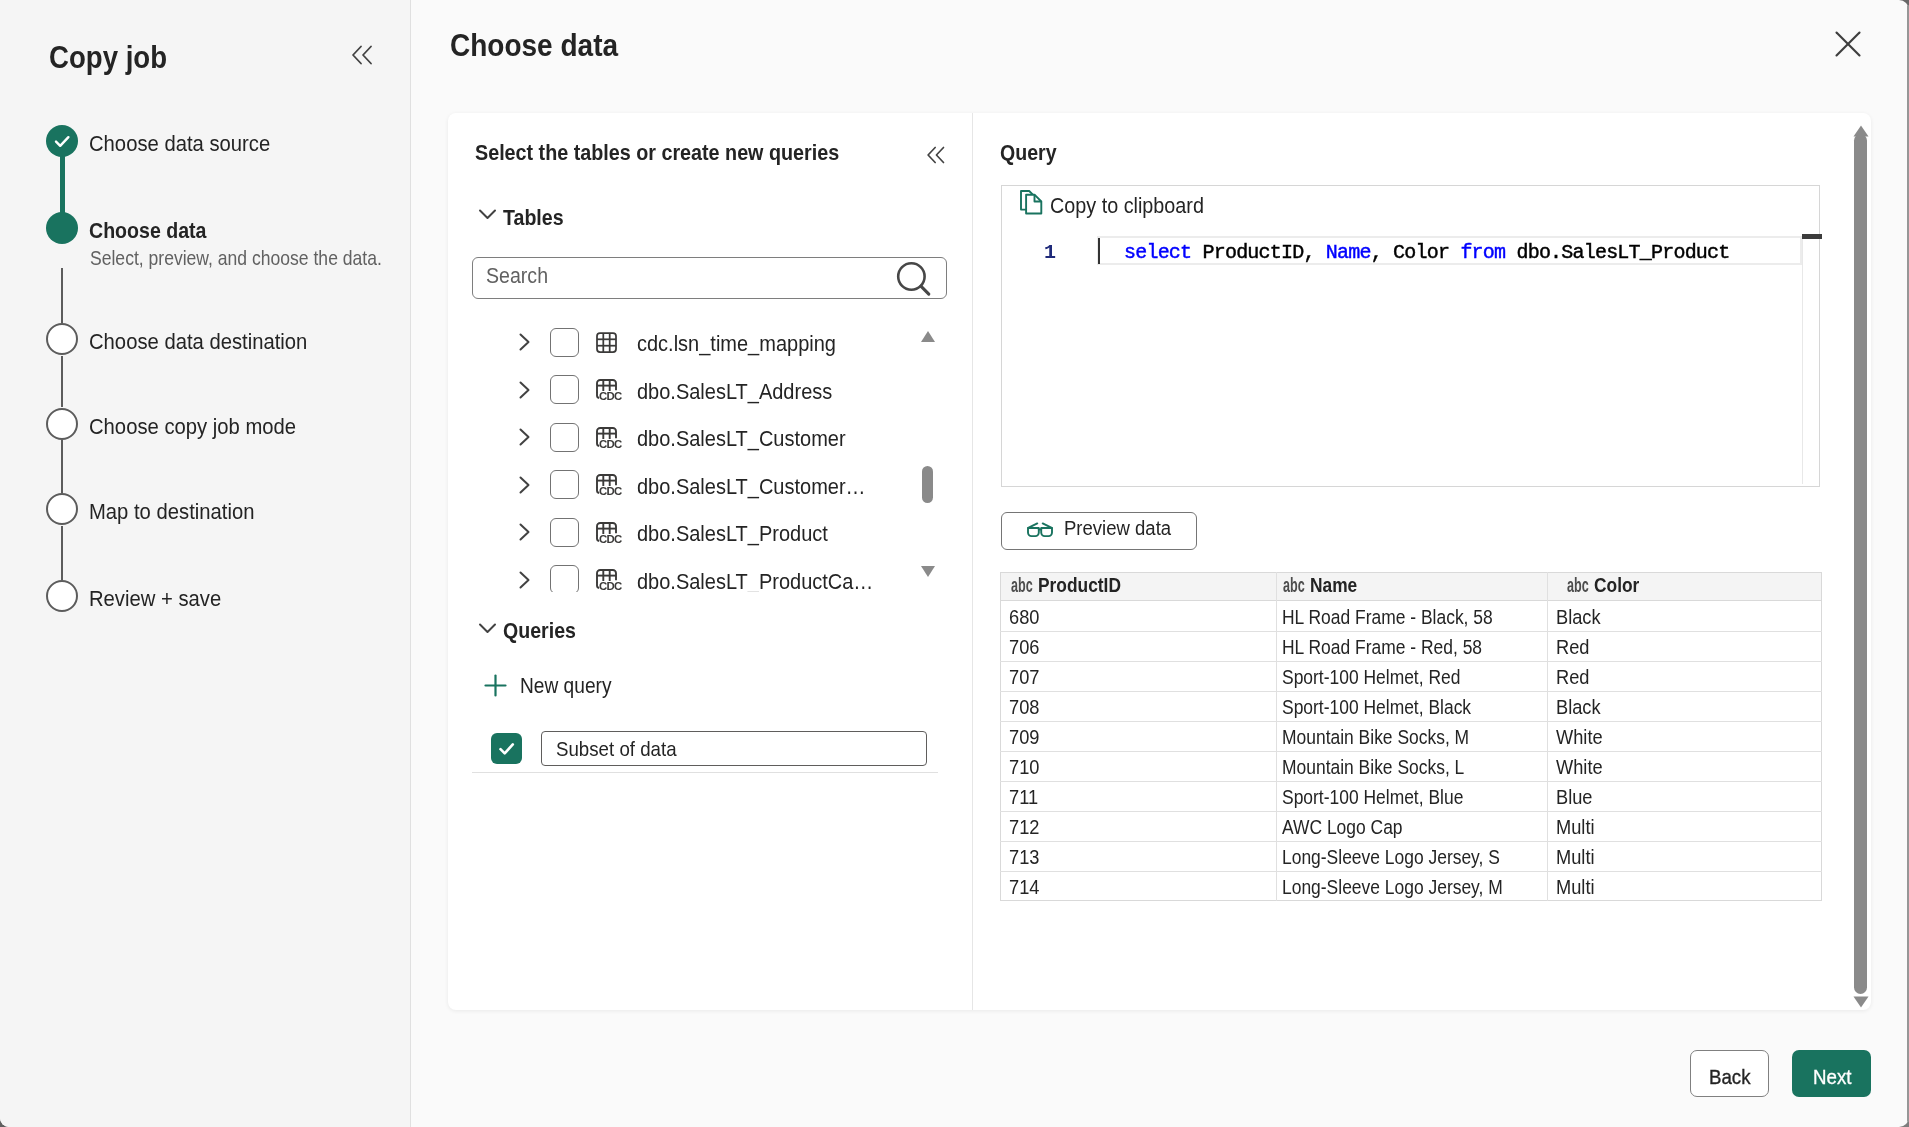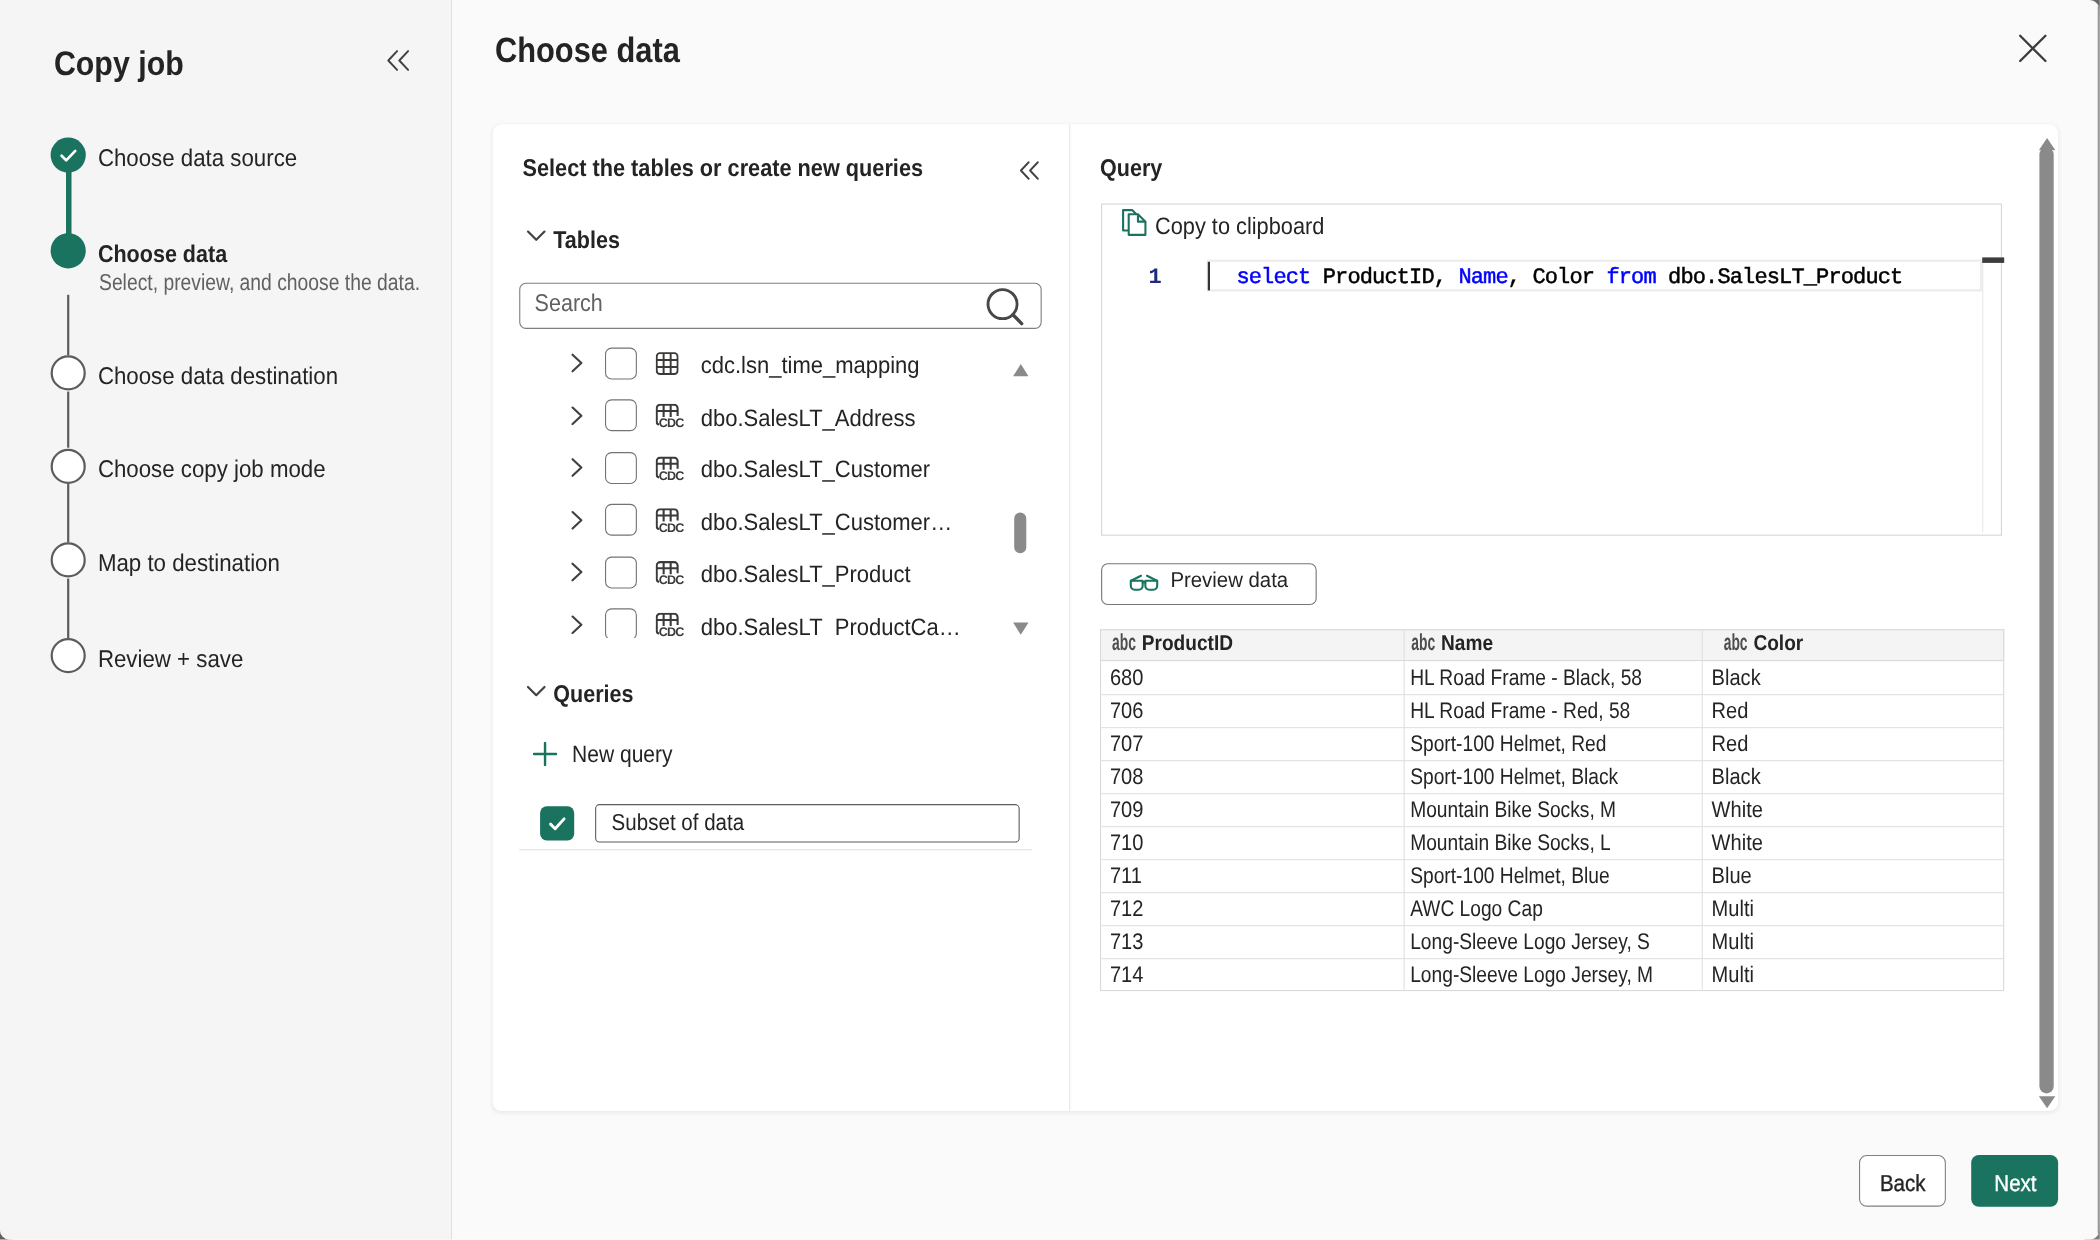--- a/index.html
+++ b/index.html
@@ -59,21 +59,21 @@
 <svg class="abs" style="left:477px;top:204px;" width="21" height="20" viewBox="0 0 20 20" fill="none" stroke="#424242" stroke-width="2" stroke-linecap="round" stroke-linejoin="round">
     <path d="M2.5 6.5 L10 14 L17.5 6.5"></path>
   </svg>
 <div class="txt" style="left:503px;top:206.5px;font-size:22px;font-weight:700;">Tables</div>
 <div class="abs" style="left:472px;top:257px;width:475px;height:42px;box-sizing:border-box;border:1.8px solid #7e7e7e;border-radius:6px;background:#fff;"></div>
 <div class="txt" style="left:486px;top:265px;font-size:22px;color:#616161;">Search</div>
 <svg class="abs" style="left:893px;top:258px;" width="40" height="40" viewBox="0 0 40 40" fill="none" stroke="#474747" stroke-linecap="round">
     <circle cx="18.4" cy="18.5" r="13.2" stroke-width="2.6"></circle>
     <path d="M27.9 28.1 L35.8 36.2" stroke-width="3.1"></path>
   </svg>
-<div class="abs" style="left:448px;top:304px;width:510px;height:276px;overflow:hidden;">
+<div class="abs" style="left:448px;top:316px;width:510px;height:276px;overflow:hidden;">
 <svg class="abs" style="left:71px;top:17.0px;" width="11" height="18" viewBox="0 0 11 18" fill="none" stroke="#424242" stroke-width="2" stroke-linecap="round" stroke-linejoin="round">
       <path d="M1.5 1.5 L9.5 9 L1.5 16.5"></path>
     </svg>
 <div class="abs" style="left:102px;top:11.5px;width:29px;height:29px;box-sizing:border-box;border:1.7px solid #737373;border-radius:6px;background:#fff;"></div>
 <svg class="abs" style="left:148px;top:15.5px;" width="21" height="21" viewBox="0 0 21 21" fill="none" stroke="#3b3a39" stroke-width="1.75">
       <rect x="1" y="1" width="19" height="19" rx="3"></rect>
       <path d="M7.3 1 V20"></path>
       <path d="M13.7 1 V20"></path>
       <path d="M1 7.3 H20"></path>
       <path d="M1 13.7 H20"></path>

